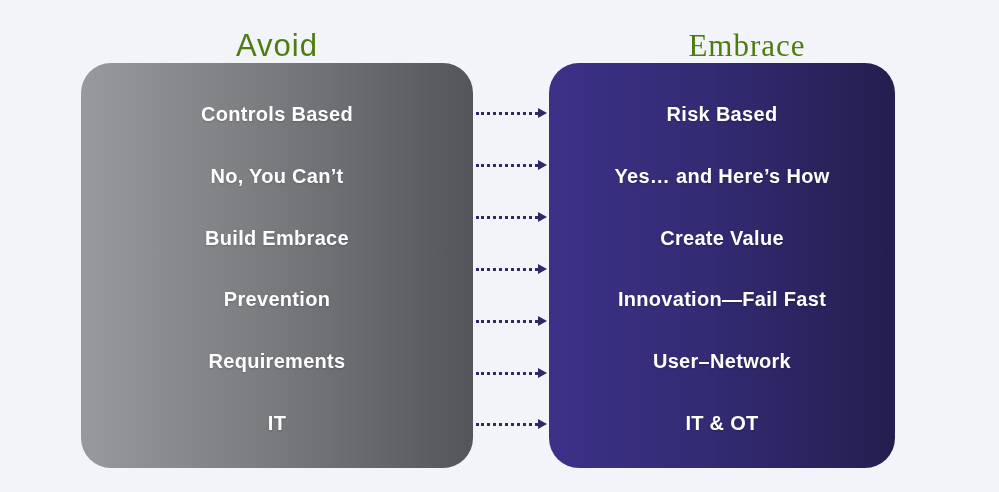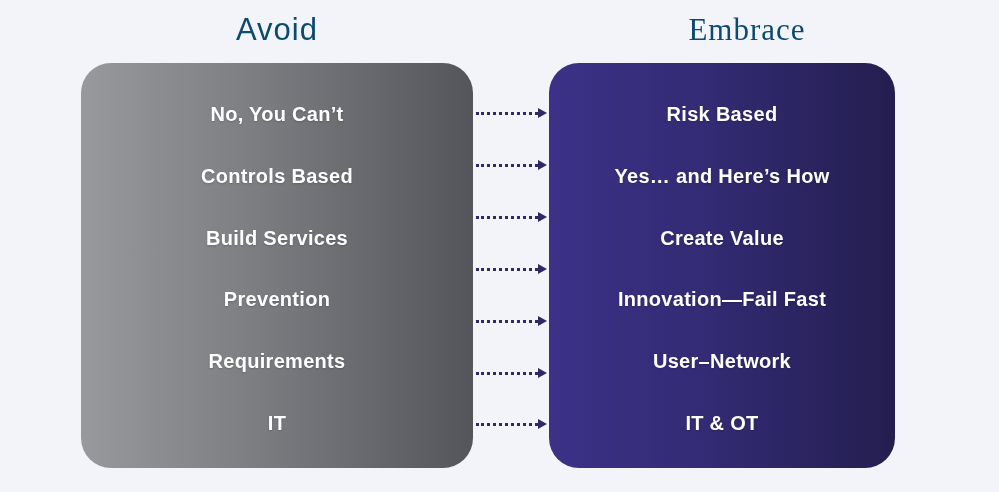--- a/index.html
+++ b/index.html
@@ -9,28 +9,28 @@
   }
   .canvas {
     position: relative;
     width: 999px;
     height: 492px;
     background: #f2f4f9;
     overflow: hidden;
   }
   .col-header {
     position: absolute;
-    top: 8px;
+    top: 24px;
     height: 44px;
     line-height: 44px;
     text-align: center;
     font-size: 31px;
     font-weight: 500;
     letter-spacing: 1px;
-    color: #0c4a6e;
+    color: #4d7c0f;
   }
   .col-header.avoid   { left: 81px;  width: 392px; }
   .col-header.embrace { left: 549px; width: 396px; font-family: Liberation Serif, serif; }
 
   .panel {
     position: absolute;
     top: 63px;
     height: 405px;
     border-radius: 30px;
     display: flex;
@@ -83,23 +83,23 @@
 </style>
 </head>
 <body>
 
 <div class="canvas">
 
   <div class="col-header avoid">Avoid</div>
   <div class="col-header embrace">Embrace</div>
 
   <div class="panel avoid">
+    <div class="panel-item">Controls Based</div>
     <div class="panel-item">No, You Can’t</div>
-    <div class="panel-item">Controls Based</div>
-    <div class="panel-item">Build Services</div>
+    <div class="panel-item">Build Embrace</div>
     <div class="panel-item">Prevention</div>
     <div class="panel-item">Requirements</div>
     <div class="panel-item">IT</div>
   </div>
 
   <div class="panel embrace">
     <div class="panel-item">Risk Based</div>
     <div class="panel-item">Yes… and Here’s How</div>
     <div class="panel-item">Create Value</div>
     <div class="panel-item">Innovation—Fail Fast</div>

